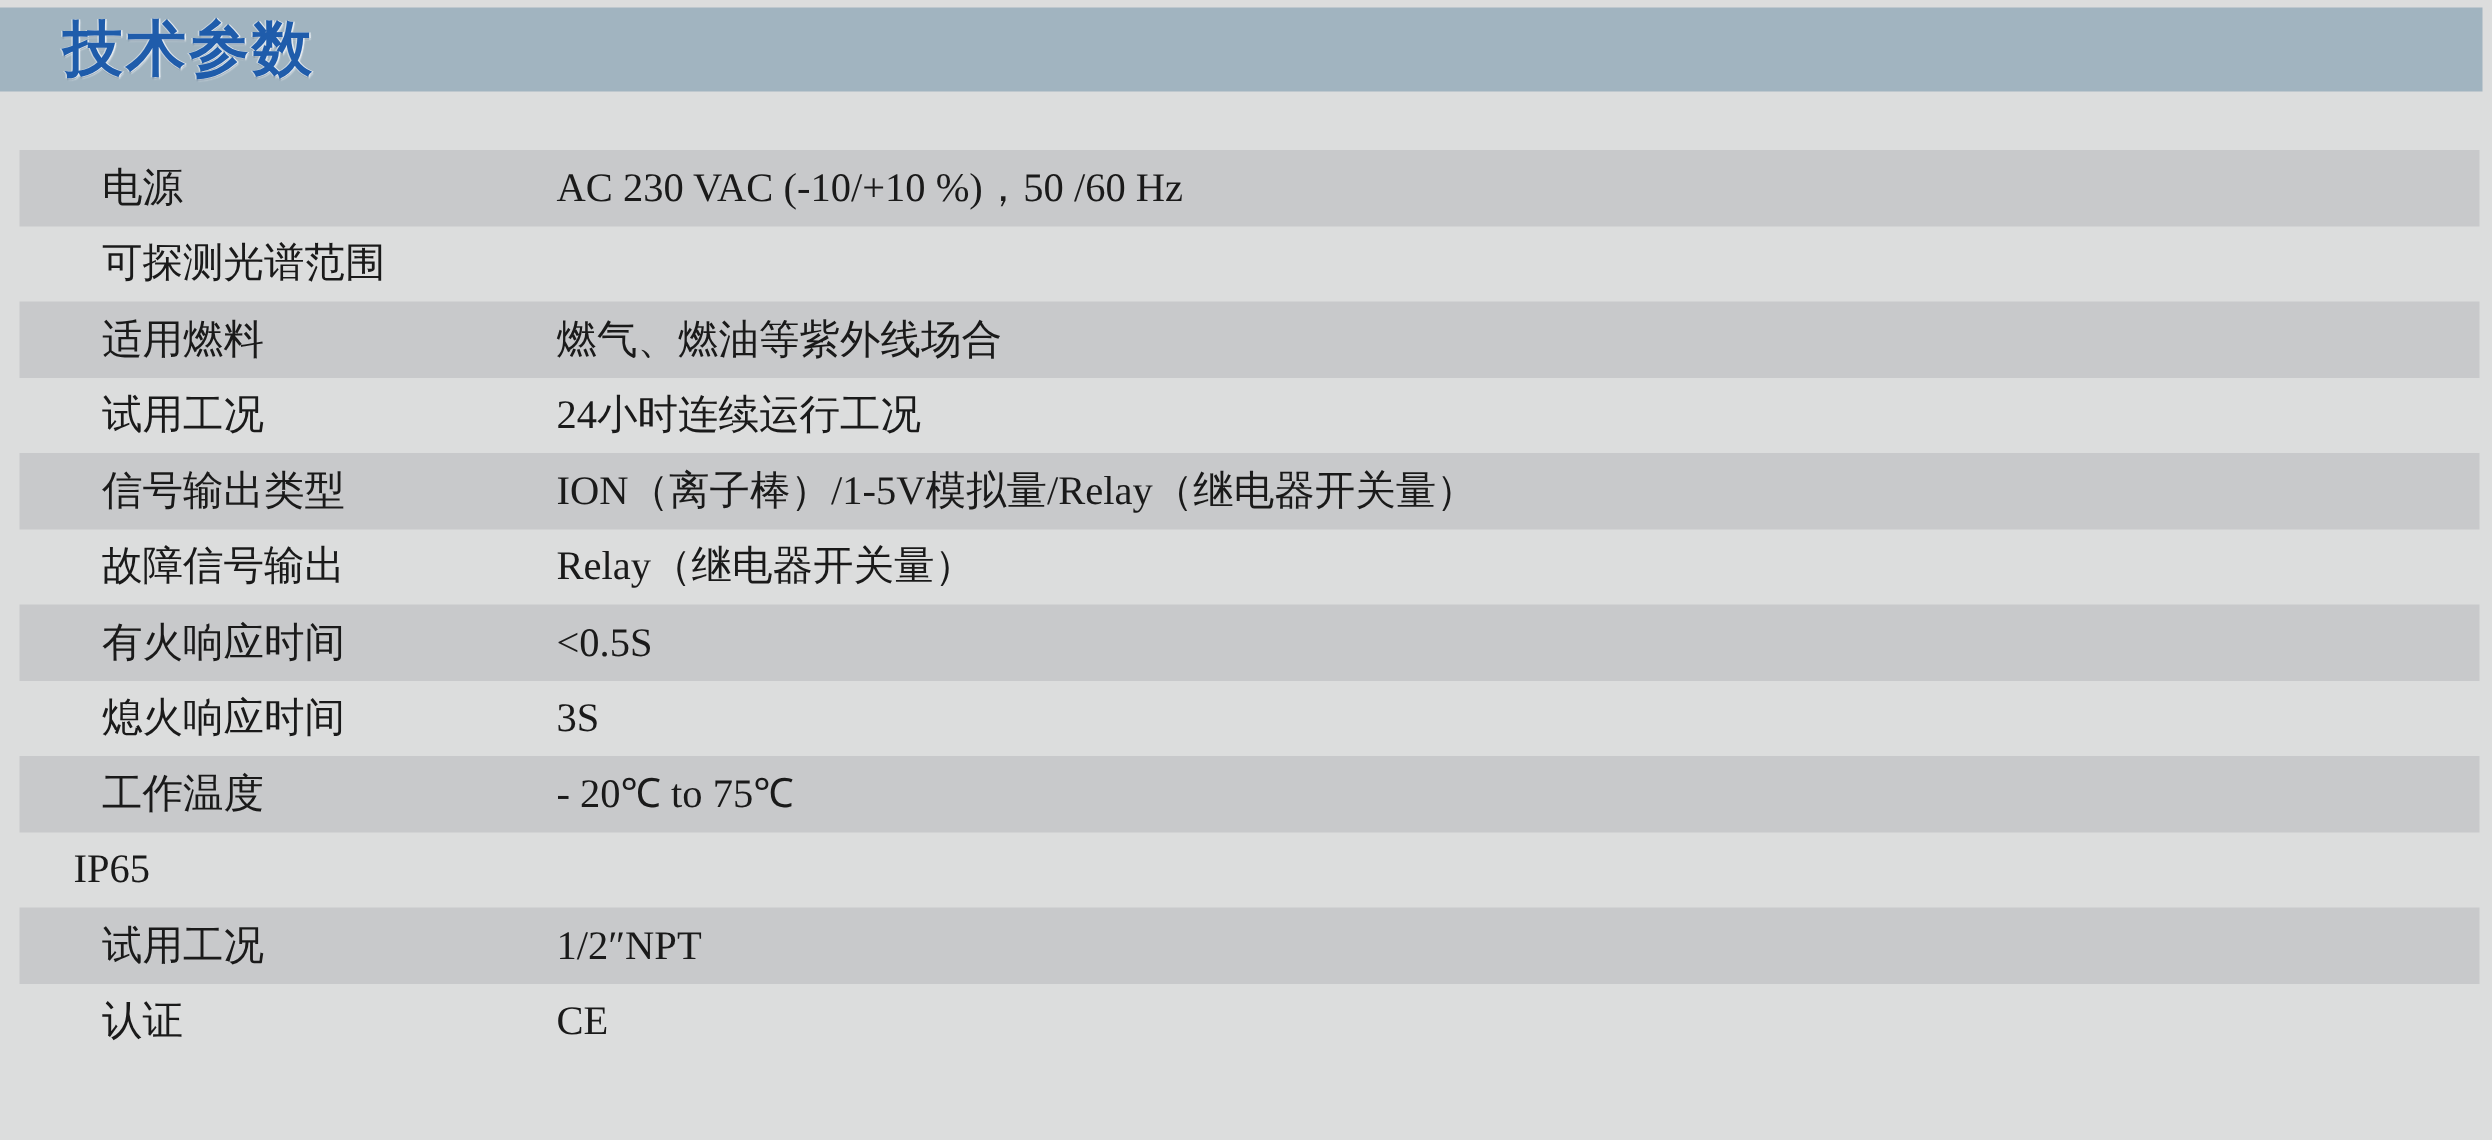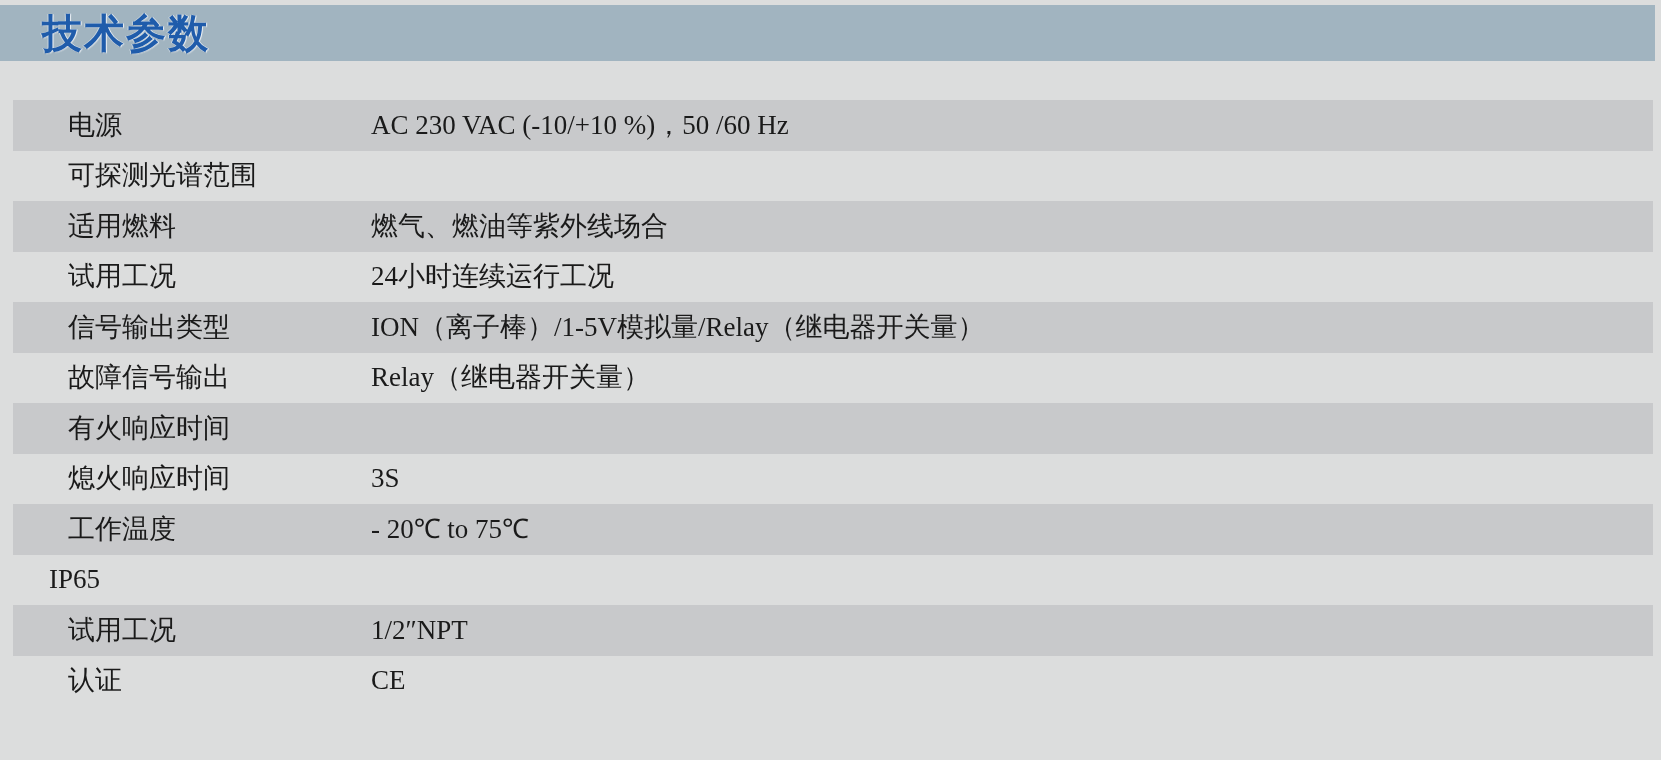--- a/index.html
+++ b/index.html
@@ -114,20 +114,21 @@
       <div class="spec-row striped">
         <div class="spec-label">信号输出类型</div>
         <div class="spec-value">ION（离子棒）/1-5V模拟量/Relay（继电器开关量）</div>
       </div>
       <div class="spec-row">
         <div class="spec-label">故障信号输出</div>
         <div class="spec-value">Relay（继电器开关量）</div>
       </div>
       <div class="spec-row striped">
         <div class="spec-label">有火响应时间</div>
+        <div class="spec-value">&lt;0.5S</div>
       </div>
       <div class="spec-row">
         <div class="spec-label">熄火响应时间</div>
         <div class="spec-value">3S</div>
       </div>
       <div class="spec-row striped">
         <div class="spec-label">工作温度</div>
         <div class="spec-value">- 20℃ to 75℃</div>
       </div>
       <div class="spec-row">

